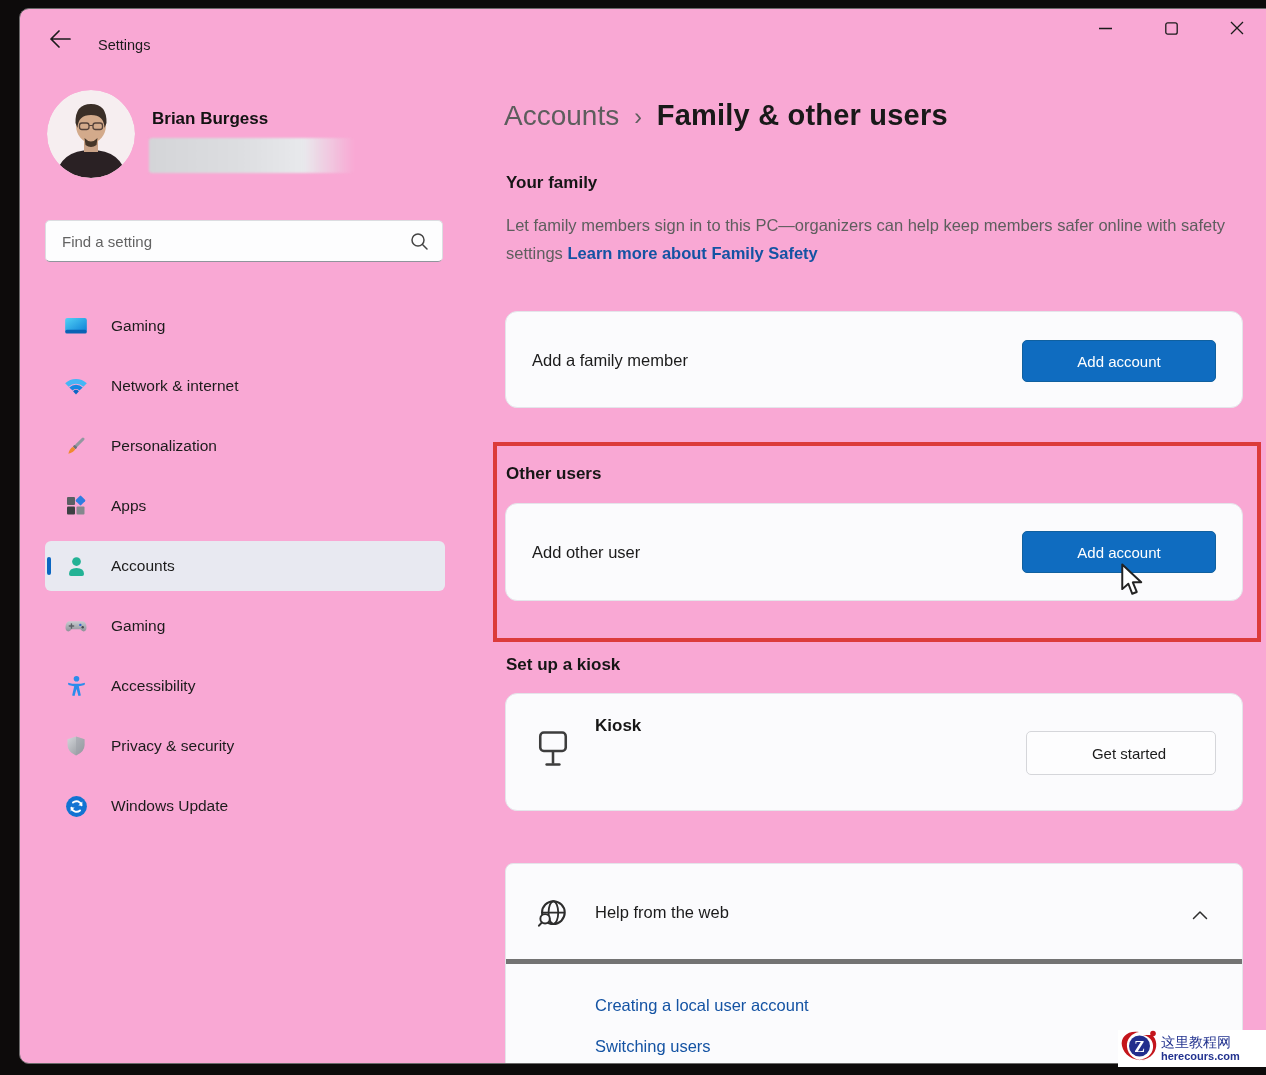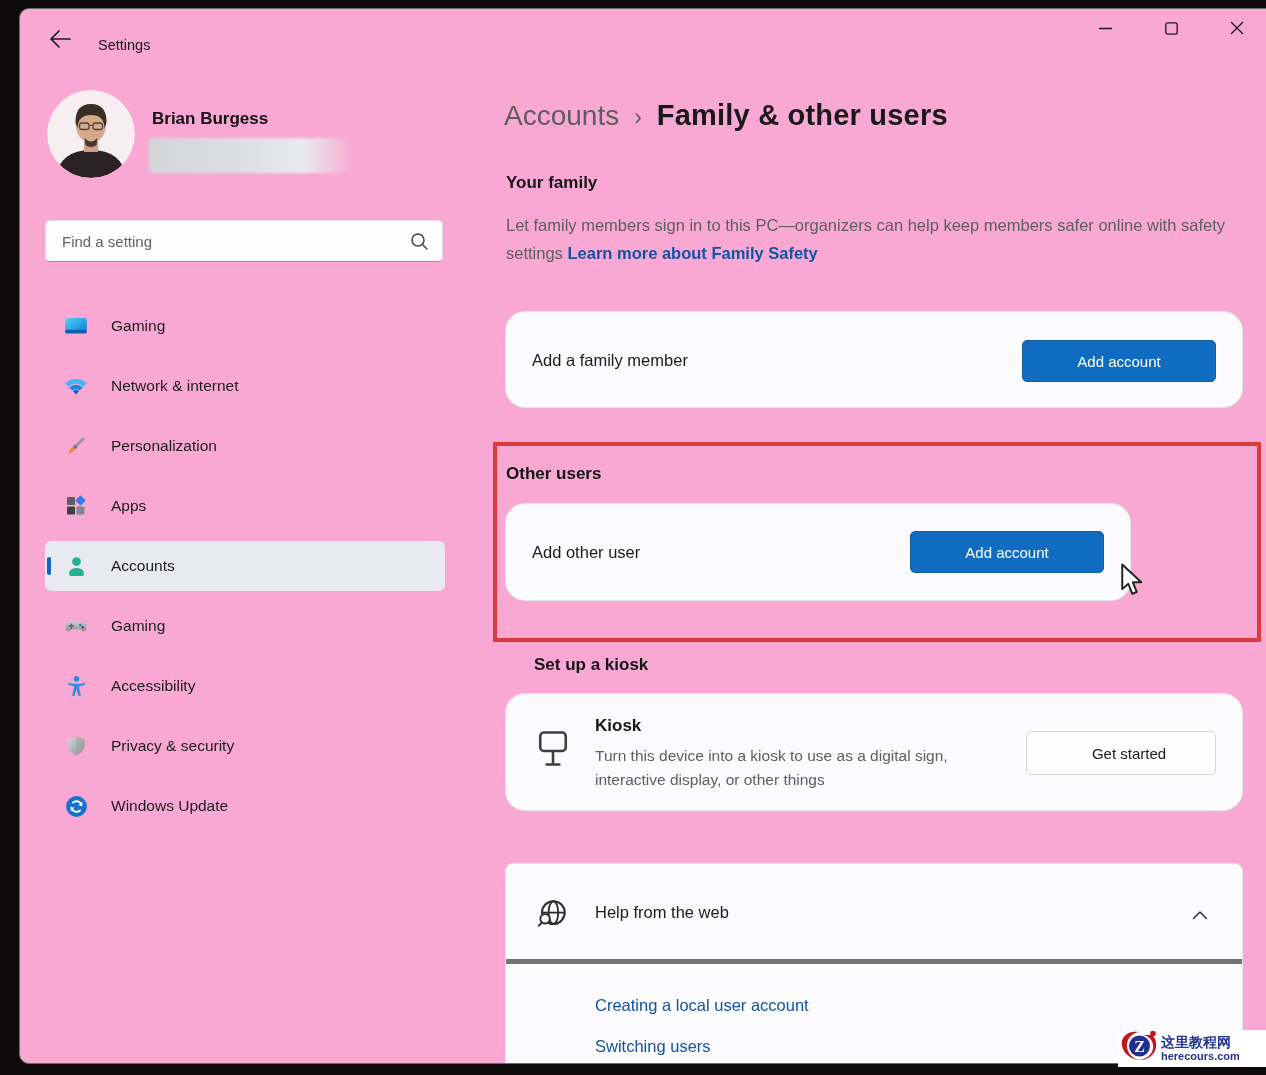--- a/index.html
+++ b/index.html
@@ -45,21 +45,21 @@
   .breadcrumb { position:absolute; left:484px; top:90px; display:flex; align-items:baseline; gap:15px; }
   .bc-parent { font-size:28px; color:#5d5d5d; }
   .bc-sep { font-size:23px; color:#5d5d5d; }
   .bc-current { font-size:29px; font-weight:600; color:#191919; letter-spacing:0.2px; }
 
   .sec-heading { position:absolute; font-size:17px; font-weight:bold; color:#161616; }
   .family-desc { position:absolute; left:486px; top:202px; width:748px; font-size:16.5px; line-height:28px;
       color:#5e5e5e; }
   .family-desc .link { color:#1453a3; font-weight:bold; cursor:pointer; }
 
-  .card { position:absolute; background:#fbfbfd; border:1px solid #e4e5ea; border-radius:20px; }
+  .card { position:absolute; background:#fbfbfd; border:1px solid #e4e5ea; border-radius:12px; }
   .row-label { position:absolute; left:26px; top:50%; transform:translateY(-50%); font-size:16.5px; color:#1b1b1b; }
   .btn-primary { position:absolute; right:26px; width:194px; height:42px; background:#0f6cc0;
       border:1px solid #10609f; border-radius:5px; color:#fff; font-size:15px; display:flex;
       align-items:center; justify-content:center; cursor:pointer; }
   .btn-secondary { position:absolute; right:26px; width:190px; height:44px; background:#fdfdfe;
       border:1px solid #d5d6da; border-radius:5px; color:#1b1b1b; font-size:15px; display:flex;
       align-items:center; justify-content:center; cursor:pointer; }
 
   .highlight-box { position:absolute; left:473px; top:433px; width:768px; height:200px;
       border:4px solid #dc3b3b; z-index:5; pointer-events:none; }
@@ -72,21 +72,21 @@
   .help-chevron { position:absolute; right:34px; top:42px; cursor:pointer; }
   .help-links { padding:32px 0 0 89px; }
   .help-link { display:block; font-size:16.5px; color:#1453a3; margin-bottom:22px; cursor:pointer; text-decoration:none; }
 
   .cursor { position:absolute; left:1100px; top:554px; z-index:7; pointer-events:none; }
 
   
   .watermark { position:absolute; left:1118px; top:1030px; width:148px; height:37px; background:#fff;
       z-index:20; display:flex; align-items:center; }
   .wm-text { display:flex; flex-direction:column; line-height:1.1; margin-left:2px; }
-  .wm-title { font-size:14px; font-weight:bold; color:#23338f; }
+  .wm-title { font-size:14px; font-weight:normal; color:#23338f; }
   .wm-domain { font-size:11px; font-weight:bold; color:#23338f; }
 </style>
 </head>
 <body>
 
 <div class="screen">
   <div class="window">
 
     <div class="back-btn">
       <span>
@@ -282,43 +282,42 @@
       <span>Let family members sign in to this PC—organizers can help keep members safer online with safety settings</span>
       <span class="link">Learn more about Family Safety</span>
     </div>
 
     <div class="card" style="left:485px; top:302px; width:738px; height:97px;">
       <span class="row-label">Add a family member</span>
       <div class="btn-primary" style="top:28px;">Add account</div>
     </div>
 
     <div class="sec-heading" style="left:486px; top:455px;">Other users</div>
-    <div class="card" style="left:485px; top:494px; width:626px; height:98px;">
+    <div class="card" style="left:485px; top:494px; width:738px; height:98px;">
       <span class="row-label">Add other user</span>
       <div class="btn-primary" style="top:27px;">Add account</div>
     </div>
     <div class="highlight-box"></div>
 
     <div class="cursor">
       <svg width="26" height="34" viewBox="0 0 14 19">
           <path d="M1 0.8 L1 14.6 L4.4 11.6 L6.6 17.2 L9.1 16.2 L6.9 10.8 L11.6 10.8 Z" fill="#fff" stroke="#222" stroke-width="1.1" stroke-linejoin="round"></path>
         </svg>
     </div>
 
-    <div class="sec-heading" style="left:514px; top:646px;">Set up a kiosk</div>
+    <div class="sec-heading" style="left:486px; top:646px;">Set up a kiosk</div>
     <div class="card" style="left:485px; top:684px; width:738px; height:118px;">
       <span style="position:absolute; left:30px; top:34px;">
         <svg width="34" height="46" viewBox="0 0 24 32">
             <rect x="3" y="3" width="18" height="13" rx="2.5" stroke="#3d3d3d" stroke-width="1.8" fill="none"></rect>
             <line x1="12" y1="16" x2="12" y2="25" stroke="#3d3d3d" stroke-width="1.8"></line>
             <line x1="7.5" y1="25.5" x2="16.5" y2="25.5" stroke="#3d3d3d" stroke-width="1.8" stroke-linecap="round"></line>
           </svg>
       </span>
       <div class="kiosk-title">Kiosk</div>
-      <div class="kiosk-desc">Turn this device into a kiosk to use as a digital sign, interactive display, or other things</div>
       <div class="btn-secondary" style="top:37px;padding-left:16px;">Get started</div>
     </div>
 
     <div class="card" style="left:485px; top:854px; width:738px; height:202px; border-radius:8px 8px 0 0;">
       <div class="help-header">
         <span style="position:absolute; left:28px; top:32px;">
           <svg width="36" height="36" viewBox="0 0 26 26">
               <circle cx="14" cy="12" r="8.2" stroke="#2d2d2d" stroke-width="1.5" fill="none"></circle>
               <ellipse cx="14" cy="12" rx="3.5" ry="8.2" stroke="#2d2d2d" stroke-width="1.3" fill="none"></ellipse>
               <line x1="5.8" y1="12" x2="22.2" y2="12" stroke="#2d2d2d" stroke-width="1.3"></line>

